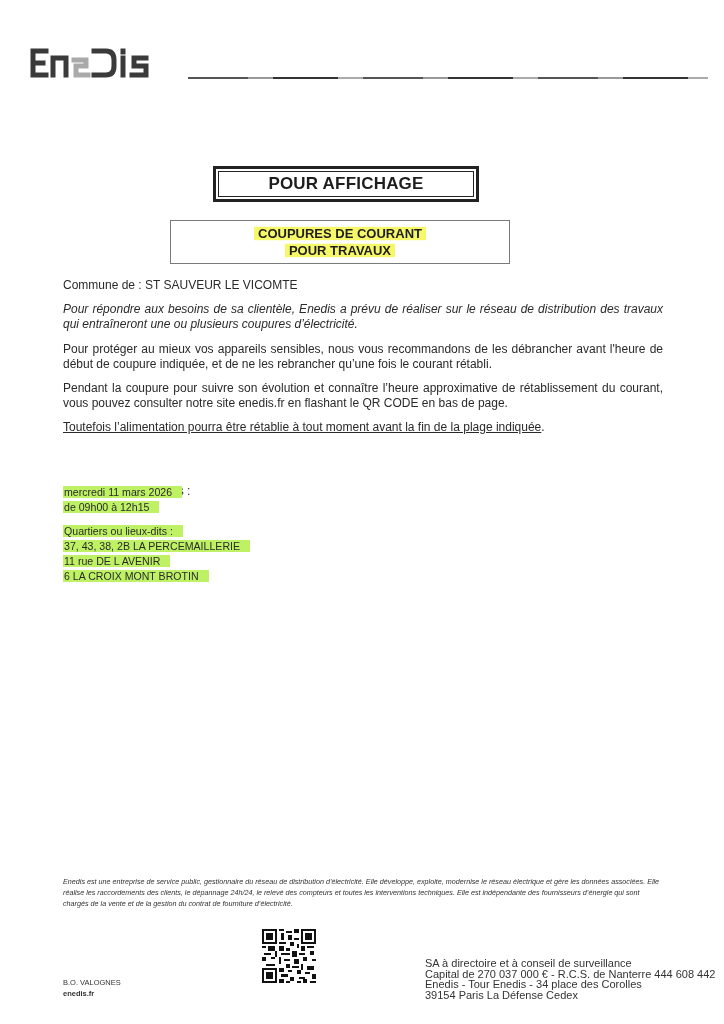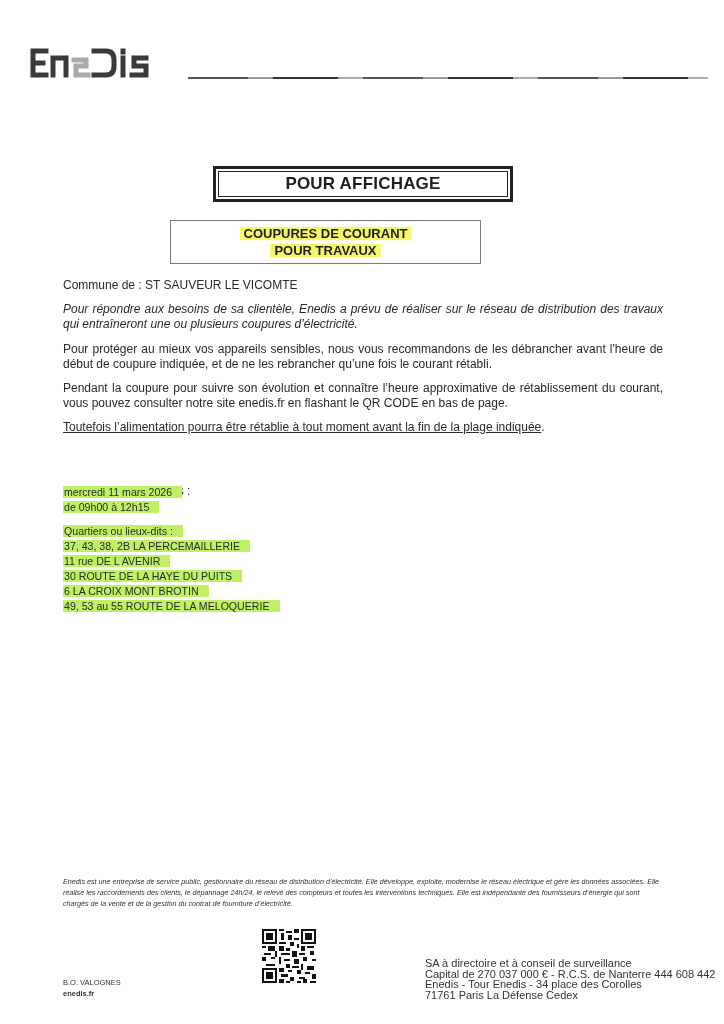--- a/index.html
+++ b/index.html
@@ -7,26 +7,26 @@
     width:724px; height:1024px; background:#ffffff; position:relative; overflow:hidden;
     font-family:"Liberation Sans", sans-serif; color:#2a2a2a;
   }
   .abs { position:absolute; }
   
   #logo { left:28px; top:46px; width:160px; height:34px; }
   #header-rule { left:188px; top:77px; width:520px; height:2px;
     background: repeating-linear-gradient(90deg,#555 0 60px,#9a9a9a 60px 85px,#333 85px 150px,#aaa 150px 175px);
   }
   
-  #title-box { left:213px; top:166px; width:300px; height:36px; box-sizing:border-box;
+  #title-box { left:213px; top:166px; width:266px; height:36px; box-sizing:border-box;
     border:3px solid #222; outline:1px solid #222; outline-offset:-6px;
     display:flex; align-items:center; justify-content:center;
     font-weight:bold; font-size:17px; color:#1e1e1e; letter-spacing:0.2px;
   }
-  #subtitle-box { left:170px; top:220px; width:311px; height:44px; box-sizing:border-box;
+  #subtitle-box { left:170px; top:220px; width:340px; height:44px; box-sizing:border-box;
     border:1px solid #7a7a7a; display:flex; flex-direction:column; align-items:center; justify-content:center;
     font-weight:bold; font-size:13px; line-height:17px; color:#1e1e1e;
   }
   .hl { background:linear-gradient(180deg, rgba(255,255,120,0) 8%, #f7f76a 12%, #f7f76a 88%, rgba(255,255,120,0) 92%); padding:0 4px; }
   
   .para { left:63px; width:600px; font-size:12px; line-height:15px; color:#2a2a2a; text-align:justify; }
   .u { text-decoration:underline; }
   .lines { left:63px; font-size:10.6px; line-height:15px; color:#2a2a2a; }
   .lines div span { background:#bef264; padding:0 10px 0 1px; }
   
@@ -77,23 +77,21 @@
 
 <div class="abs lines" style="top:485px;">
   <div><span>mercredi 11 mars 2026</span></div>
   <div><span>de 09h00 à 12h15</span></div>
 </div>
 
 <div class="abs lines" style="top:524px;">
   <div><span>Quartiers ou lieux-dits :</span></div>
   <div><span>37, 43, 38, 2B LA PERCEMAILLERIE</span></div>
   <div><span>11 rue DE L AVENIR</span></div>
-  <div><span>30 ROUTE DE LA HAYE DU PUITS</span></div>
   <div><span>6 LA CROIX MONT BROTIN</span></div>
-  <div><span>49, 53 au 55 ROUTE DE LA MELOQUERIE</span></div>
 </div>
 
 <div id="footer-note" class="abs">Enedis est une entreprise de service public, gestionnaire du réseau de distribution d’électricité. Elle développe, exploite, modernise le réseau électrique et gère les données associées. Elle réalise les raccordements des clients, le dépannage 24h/24, le relevé des compteurs et toutes les interventions techniques. Elle est indépendante des fournisseurs d’énergie qui sont chargés de la vente et de la gestion du contrat de fourniture d’électricité.</div>
 
 <svg id="qr" class="abs" viewBox="0 0 25 25" shape-rendering="crispEdges">
   <rect width="25" height="25" fill="#fff"></rect>
   <g fill="#111">
     <path d="M0 0h7v7h-7z M1 1v5h5v-5z"></path>
       <rect x="2" y="2" width="3" height="3"></rect>
     <path d="M18 0h7v7h-7z M19 1v5h5v-5z"></path>
@@ -151,14 +149,14 @@
 
 <div id="bo" class="abs">
   <div>B.O. VALOGNES</div>
   <div class="site">enedis.fr</div>
 </div>
 
 <div id="legal" class="abs">
   <div>SA à directoire et à conseil de surveillance</div>
   <div>Capital de 270 037 000 € - R.C.S. de Nanterre 444 608 442</div>
   <div>Enedis - Tour Enedis - 34 place des Corolles</div>
-  <div>71761 Paris La Défense Cedex</div>
+  <div>39154 Paris La Défense Cedex</div>
 </div>
 
 </body></html>

